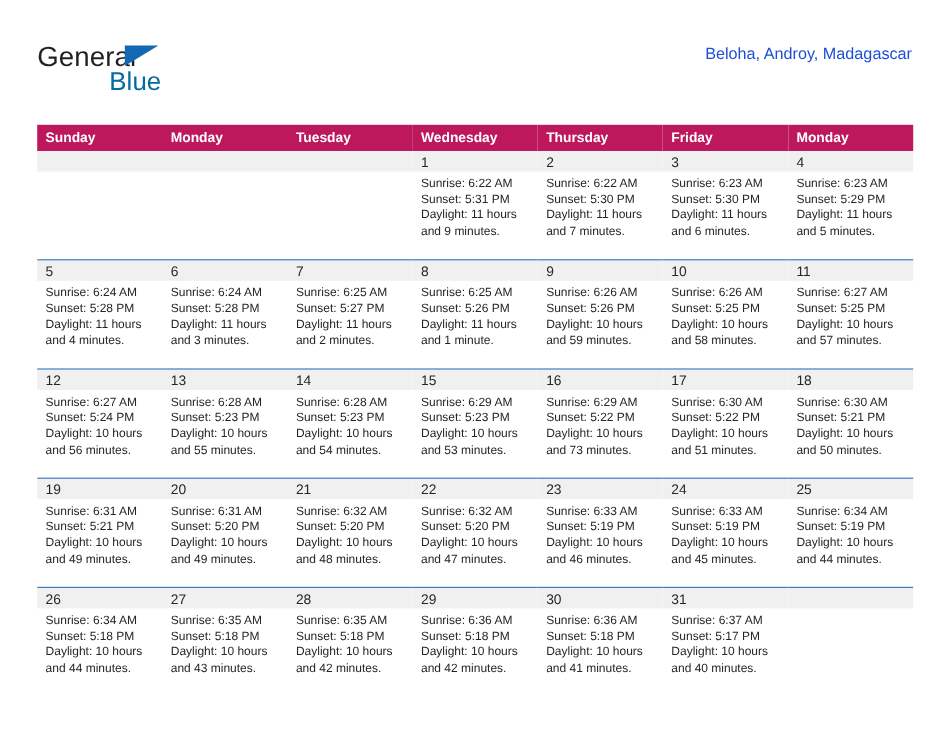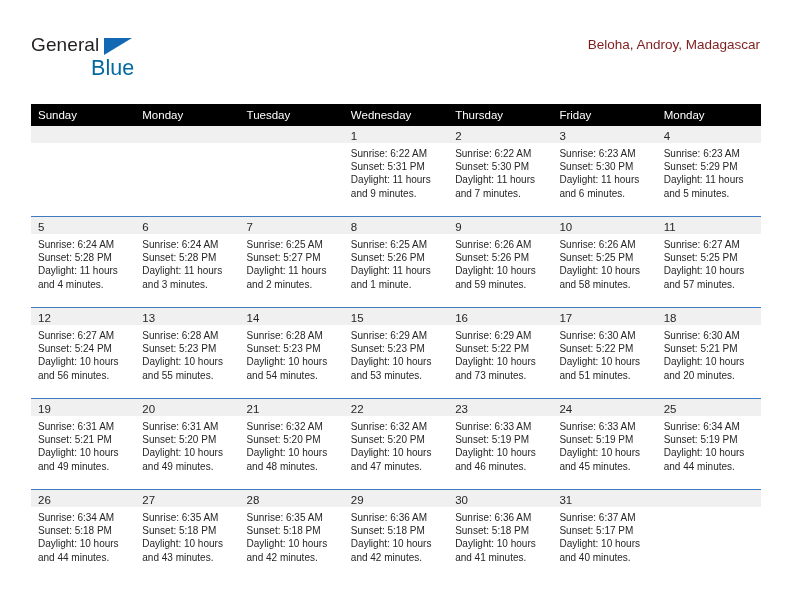--- a/index.html
+++ b/index.html
@@ -33,21 +33,21 @@
     position: absolute;
     left: 0;
     top: 6px;
     width: 220px;
     height: 52px;
   }
   .logo-general {
     position: absolute;
     left: 0;
     top: 0;
-    font-size: 19px;
+    font-size: 23px;
     letter-spacing: 0.1px;
     color: #231f20;
     font-family: "Liberation Sans", sans-serif;
   }
   .logo-tri {
     position: absolute;
     left: 73px;
     top: 4px;
     width: 0;
     height: 0;
@@ -70,40 +70,40 @@
     text-align: right;
   }
   .cal-title {
     font-size: 25.5px;
     color: #262626;
     line-height: 30px;
     white-space: nowrap;
   }
   .cal-subtitle {
     font-size: 13.5px;
-    color: #7f1d1d;
+    color: #1d4ed8;
     line-height: 19px;
     margin-top: 7px;
     white-space: nowrap;
   }
 
   
   .calendar {
     position: absolute;
     left: 31px;
     top: 104px;
     width: 730px;
     border-collapse: collapse;
     table-layout: fixed;
   }
   .calendar th {
-    background: #000000;
+    background: #be185d;
     color: #ffffff;
     font-size: 11.5px;
-    font-weight: normal;
+    font-weight: bold;
     text-align: left;
     padding: 5px 0 5px 7px;
     height: 11px;
     border: none;
   }
   .calendar td {
     vertical-align: top;
     padding: 0;
     border: none;
     border-top: 1.4px solid #3d7cbe;
@@ -334,21 +334,21 @@
               <div>Daylight: 10 hours</div>
               <div>and 51 minutes.</div>
             </div>
           </td>
           <td>
             <div class="daynum-band">18</div>
             <div class="cell-body">
               <div>Sunrise: 6:30 AM</div>
               <div>Sunset: 5:21 PM</div>
               <div>Daylight: 10 hours</div>
-              <div>and 20 minutes.</div>
+              <div>and 50 minutes.</div>
             </div>
           </td>
         </tr>
         <tr class="week-row">
           <td>
             <div class="daynum-band">19</div>
             <div class="cell-body">
               <div>Sunrise: 6:31 AM</div>
               <div>Sunset: 5:21 PM</div>
               <div>Daylight: 10 hours</div>

